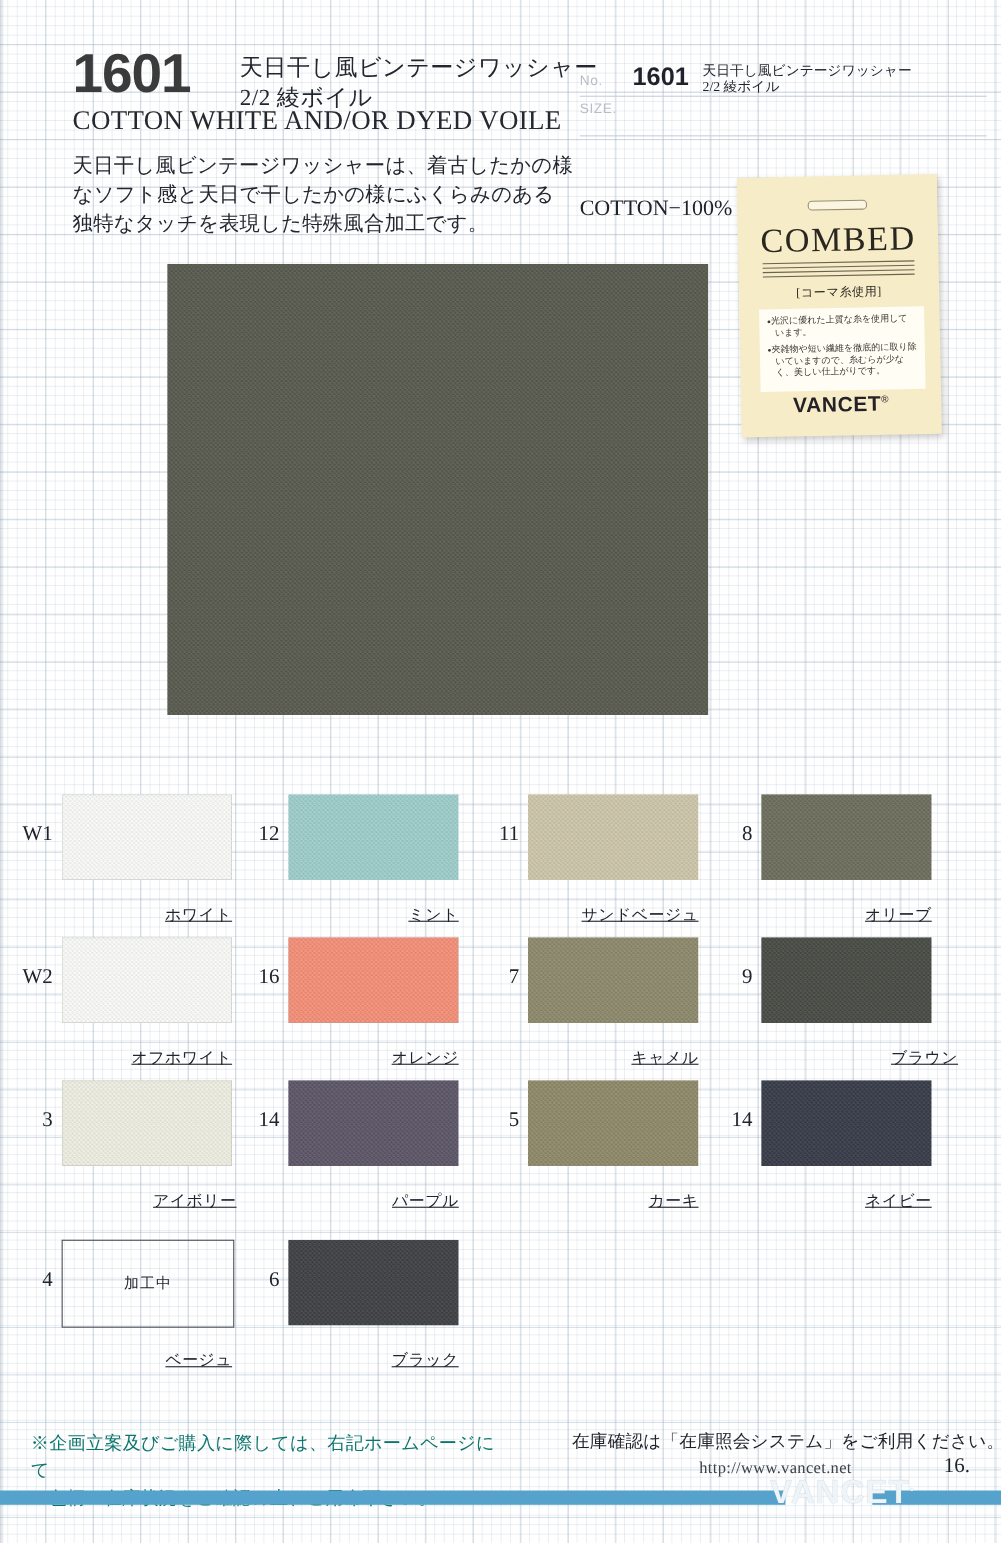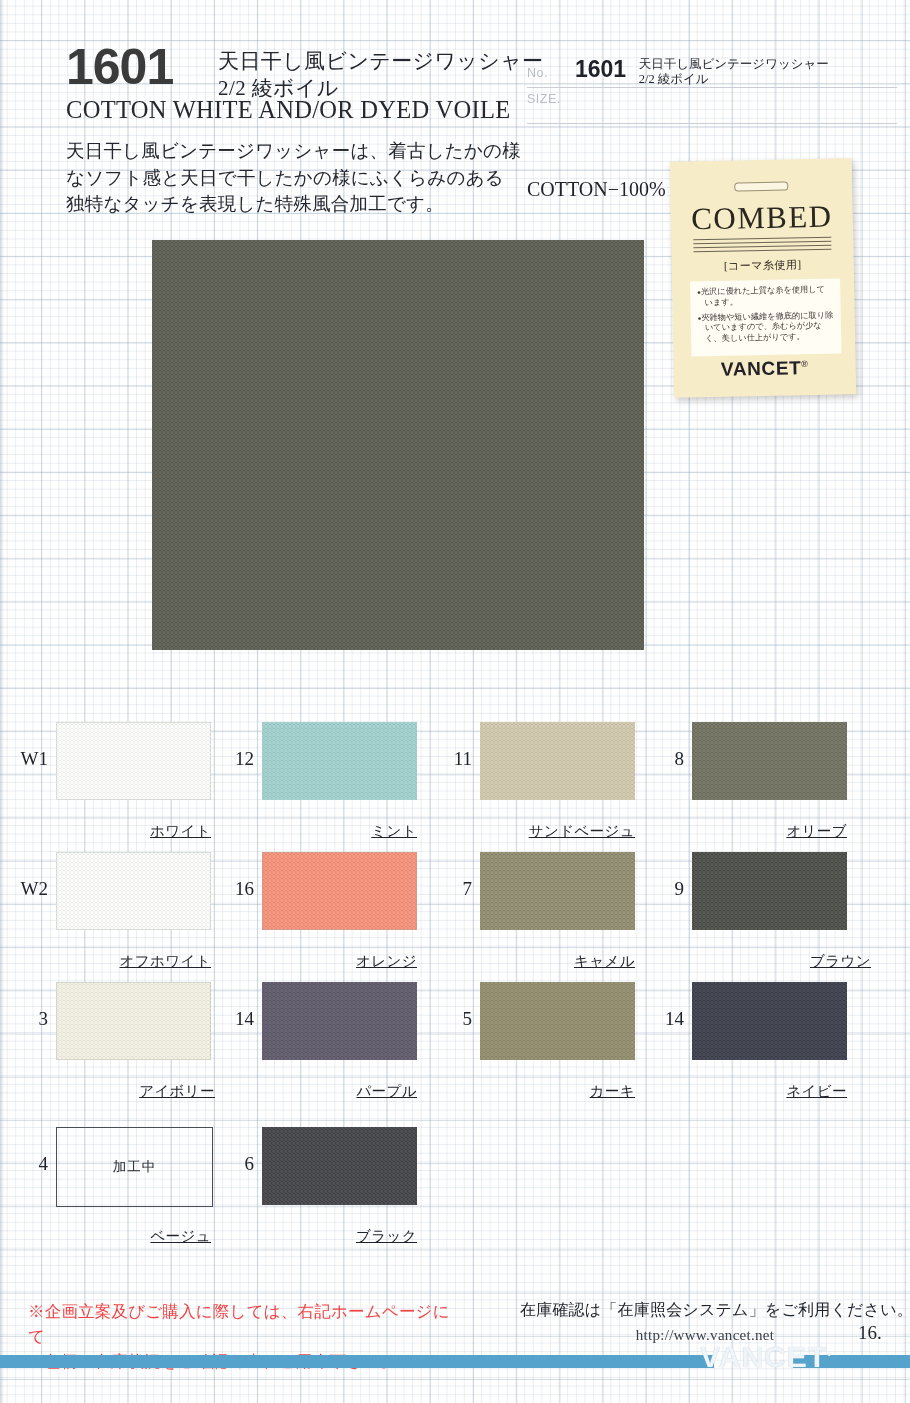--- a/index.html
+++ b/index.html
@@ -150,21 +150,21 @@
   }
   .pendbox{
     position:absolute;border:1.4px solid #4a4d55;background:transparent;
     display:flex;align-items:center;justify-content:center;
     font-size:13.5px;color:#22252d;letter-spacing:1px;
   }
 
   
   #f-left{
     left:28px;top:1300px;width:430px;
-    font-size:16.5px;line-height:1.5;color:#ef4444;letter-spacing:.2px;
+    font-size:16.5px;line-height:1.5;color:#0f766e;letter-spacing:.2px;
   }
   #f-left .l2{display:block;padding-left:16px;}
   #f-stock{
     left:520px;top:1300px;width:370px;text-align:center;
     font-size:16px;color:#1e2128;letter-spacing:.2px;white-space:nowrap;
   }
   #f-url{
     left:520px;top:1327px;width:370px;text-align:center;
     font-size:15px;color:#3c4049;letter-spacing:.3px;
   }

